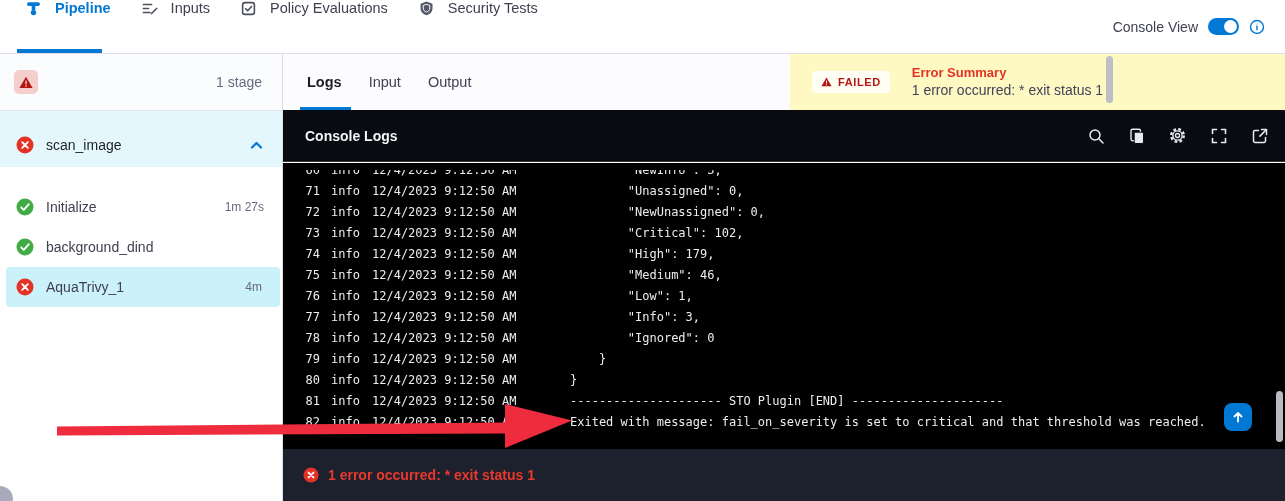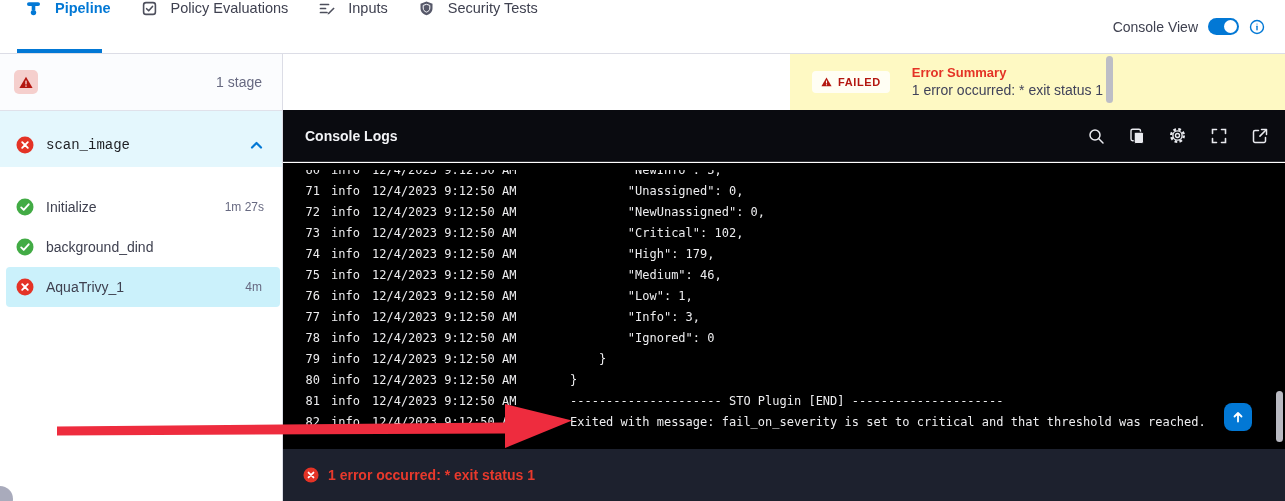--- a/index.html
+++ b/index.html
@@ -28,21 +28,21 @@
 
   
   .sidebar { position:absolute; left:0; top:54px; width:283px; bottom:0; background:#fff;
              border-right:1px solid #dcdde6; overflow:hidden; }
   .sb-header { height:57px; border-bottom:1px solid #e0e1ea; display:flex; align-items:center;
                padding:0 20px 0 14px; background:#fbfcfe; }
   .warn-badge { width:24px; height:24px; border-radius:5px; background:#f5cfcd;
                 display:flex; align-items:center; justify-content:center; }
   .stage-count { margin-left:auto; font-size:14px; color:#676981; }
   .stage-row { height:56px; background:#e4f7fd; display:flex; align-items:center; gap:12px;
-               padding:12px 18px 0 16px; cursor:pointer;font-family:Liberation Mono, monospace; }
+               padding:12px 18px 0 16px; cursor:pointer; }
   .stage-name { font-size:14px; color:#1f2024; }
   .stage-chevron { margin-left:auto; display:flex; cursor:pointer; }
   .steps { padding-top:20px; }
   .step-row { height:40px; display:flex; align-items:center; gap:12px; padding:0 18px 0 16px;
               font-size:14px; color:#3f4150; cursor:pointer; }
   .step-row.selected { background:#cbf1fb; border-radius:4px; margin:0 2px 0 6px; padding-left:10px; }
   .step-icon { display:flex; }
   .step-duration { margin-left:auto; font-size:12px; color:#676981; }
   .corner-blob { position:absolute; left:-13px; bottom:-11px; width:26px; height:26px;
                  border-radius:50%; background:#a9abbc; }
@@ -107,35 +107,35 @@
           <svg width="17" height="17" viewBox="0 0 17 17">
             <rect x="2" y="2.2" width="13" height="3.8" rx="1.9" fill="#0278d5"></rect>
             <rect x="6.7" y="4.8" width="3.6" height="5.6" fill="#0278d5"></rect>
             <circle cx="8.5" cy="12.6" r="2.7" fill="#0278d5"></circle>
           </svg>
         </span>
         <span class="nav-label">Pipeline</span>
       </div>
       <div class="nav-tab">
         <span class="nav-icon">
+          <svg width="17" height="17" viewBox="0 0 17 17" fill="none" stroke="#4d4f5c" stroke-width="1.7" stroke-linecap="round">
+            <path d="M2.5 4.5h8M2.5 8.5h5M2.5 12.5h6.5"></path>
+            <path d="M10 12.9l5.5-5.5 1.1 1.1-5.5 5.5-1.5.4z" fill="#4d4f5c" stroke="none"></path>
+          </svg>
+        </span>
+        <span class="nav-label">Inputs</span>
+      </div>
+      <div class="nav-tab">
+        <span class="nav-icon">
           <svg width="17" height="17" viewBox="0 0 17 17" fill="none" stroke="#4d4f5c" stroke-width="1.6">
             <rect x="2.6" y="2.6" width="11.8" height="11.8" rx="2.4"></rect>
             <path d="M5.6 8.7l2.1 2.1 3.8-4.4" stroke-linecap="round" stroke-linejoin="round"></path>
           </svg>
         </span>
         <span class="nav-label">Policy Evaluations</span>
-      </div>
-      <div class="nav-tab">
-        <span class="nav-icon">
-          <svg width="17" height="17" viewBox="0 0 17 17" fill="none" stroke="#4d4f5c" stroke-width="1.7" stroke-linecap="round">
-            <path d="M2.5 4.5h8M2.5 8.5h5M2.5 12.5h6.5"></path>
-            <path d="M10 12.9l5.5-5.5 1.1 1.1-5.5 5.5-1.5.4z" fill="#4d4f5c" stroke="none"></path>
-          </svg>
-        </span>
-        <span class="nav-label">Inputs</span>
       </div>
       <div class="nav-tab">
         <span class="nav-icon">
           <svg width="17" height="17" viewBox="0 0 17 17">
             <path d="M8.5 1.6l6 2.1v4.4c0 4-2.5 6.1-6 7.2-3.5-1.1-6-3.2-6-7.2V3.7z" fill="#565869"></path>
             <path d="M8.5 4.3l3.3 1.1v2.6c0 2.2-1.3 3.4-3.3 4.1-2-.7-3.3-1.9-3.3-4.1V5.4z" fill="none" stroke="#fbfcfe" stroke-width="1"></path>
           </svg>
         </span>
         <span class="nav-label">Security Tests</span>
       </div>
@@ -208,20 +208,25 @@
           </svg>
         </span>
         <span class="step-name">AquaTrivy_1</span>
         <span class="step-duration">4m</span>
       </div>
     </div>
   <div class="corner-blob"></div>
 </div>
 
 <div class="main">
+  <div class="tabs-row" id="main-tabs">
+      <div class="mtab active">Logs</div>
+      <div class="mtab">Input</div>
+      <div class="mtab">Output</div>
+    </div>
 
   <div class="err-summary">
     <span class="failed-badge">
       <span style="display:flex;">
           <svg width="11" height="10" viewBox="0 0 14 13">
             <path d="M7 .8L13.6 12H.4z" fill="#b41710"></path>
             <rect x="6.3" y="4.6" width="1.4" height="3.8" fill="#fdf4f3"></rect>
             <rect x="6.3" y="9.4" width="1.4" height="1.4" fill="#fdf4f3"></rect>
           </svg>
         </span>

